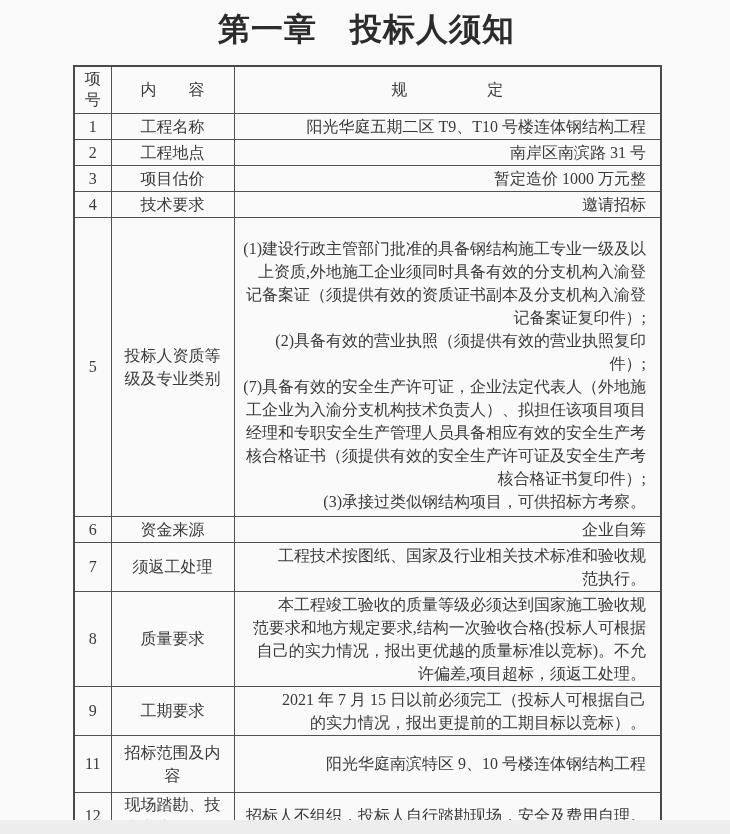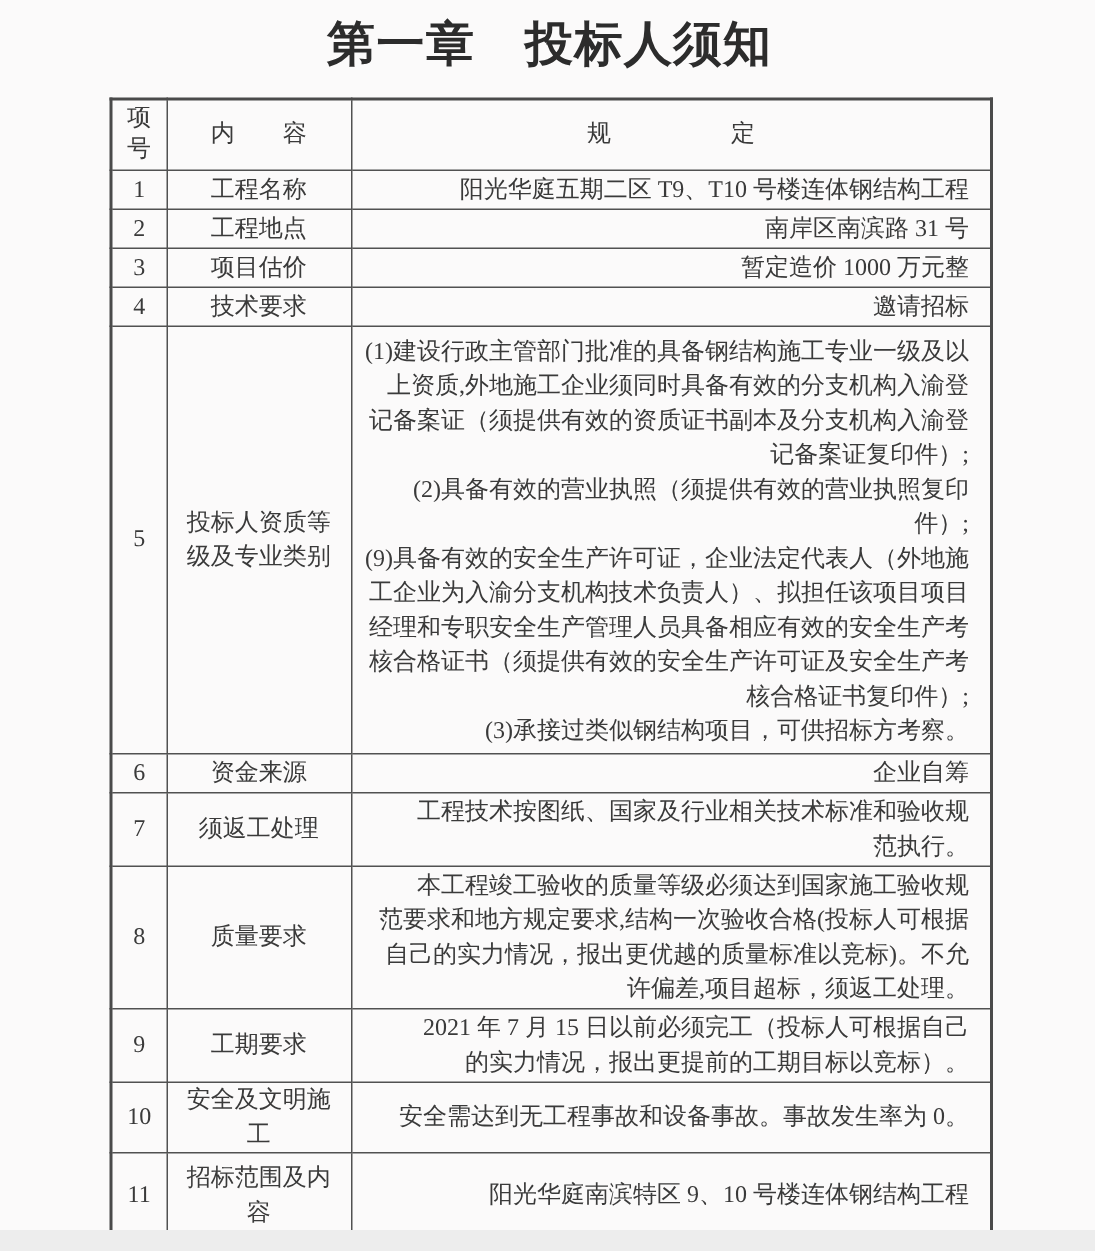--- a/index.html
+++ b/index.html
@@ -51,21 +51,21 @@
   td.prov { padding: 1px 14px 1px 8px; text-align: right; }
   td.prov p { margin: 0; }
   .indent { text-indent: 2em; }
   tr.rh24 { height: 24px; }
   tr.rh23 { height: 23px; }
   tr.rh46 { height: 46px; }
   tr.rh47 { height: 47px; }
   tr.rh57 { height: 57px; }
   tr.rh45 { height: 45px; }
   tr.rh92 { height: 92px; }
-  tr.rhbig td.prov { padding-top: 5px; padding-bottom: 3px; }
+  tr.rhbig td.prov { padding-top: 19px; padding-bottom: 3px; }
 </style>
 </head>
 <body>
 
 <div class="page">
 
   <h1 class="title">第一章　投标人须知</h1>
 
   <table class="notice">
     <colgroup>
@@ -102,21 +102,21 @@
         <td class="no">4</td>
         <td class="label">技术要求</td>
         <td class="prov">邀请招标</td>
       </tr>
       <tr class="rhbig">
         <td class="no">5</td>
         <td class="label">投标人资质等级及专业类别</td>
         <td class="prov">
           <p>(1)建设行政主管部门批准的具备钢结构施工专业一级及以上资质,外地施工企业须同时具备有效的分支机构入渝登记备案证（须提供有效的资质证书副本及分支机构入渝登记备案证复印件）;</p>
           <p>(2)具备有效的营业执照（须提供有效的营业执照复印件）;</p>
-          <p>(9)具备有效的安全生产许可证，企业法定代表人（外地施工企业为入渝分支机构技术负责人）、拟担任该项目项目经理和专职安全生产管理人员具备相应有效的安全生产考核合格证书（须提供有效的安全生产许可证及安全生产考核合格证书复印件）;</p>
+          <p>(7)具备有效的安全生产许可证，企业法定代表人（外地施工企业为入渝分支机构技术负责人）、拟担任该项目项目经理和专职安全生产管理人员具备相应有效的安全生产考核合格证书（须提供有效的安全生产许可证及安全生产考核合格证书复印件）;</p>
           <p>(3)承接过类似钢结构项目，可供招标方考察。</p>
         </td>
       </tr>
       <tr class="rh23">
         <td class="no">6</td>
         <td class="label">资金来源</td>
         <td class="prov">企业自筹</td>
       </tr>
       <tr class="rh46">
         <td class="no">7</td>
@@ -126,25 +126,20 @@
       <tr class="rh92">
         <td class="no">8</td>
         <td class="label">质量要求</td>
         <td class="prov indent">本工程竣工验收的质量等级必须达到国家施工验收规范要求和地方规定要求,结构一次验收合格(投标人可根据自己的实力情况，报出更优越的质量标准以竞标)。不允许偏差,项目超标，须返工处理。</td>
       </tr>
       <tr class="rh47">
         <td class="no">9</td>
         <td class="label">工期要求</td>
         <td class="prov indent">2021 年 7 月 15 日以前必须完工（投标人可根据自己的实力情况，报出更提前的工期目标以竞标）。</td>
       </tr>
-      <tr class="rh46">
-        <td class="no">10</td>
-        <td class="label">安全及文明施工</td>
-        <td class="prov">安全需达到无工程事故和设备事故。事故发生率为 0。</td>
-      </tr>
       <tr class="rh57">
         <td class="no">11</td>
         <td class="label">招标范围及内容</td>
         <td class="prov">阳光华庭南滨特区 9、10 号楼连体钢结构工程</td>
       </tr>
       <tr class="rh45">
         <td class="no">12</td>
         <td class="label">现场踏勘、技术交底及答疑</td>
         <td class="prov">招标人不组织，投标人自行踏勘现场，安全及费用自理。</td>
       </tr>

